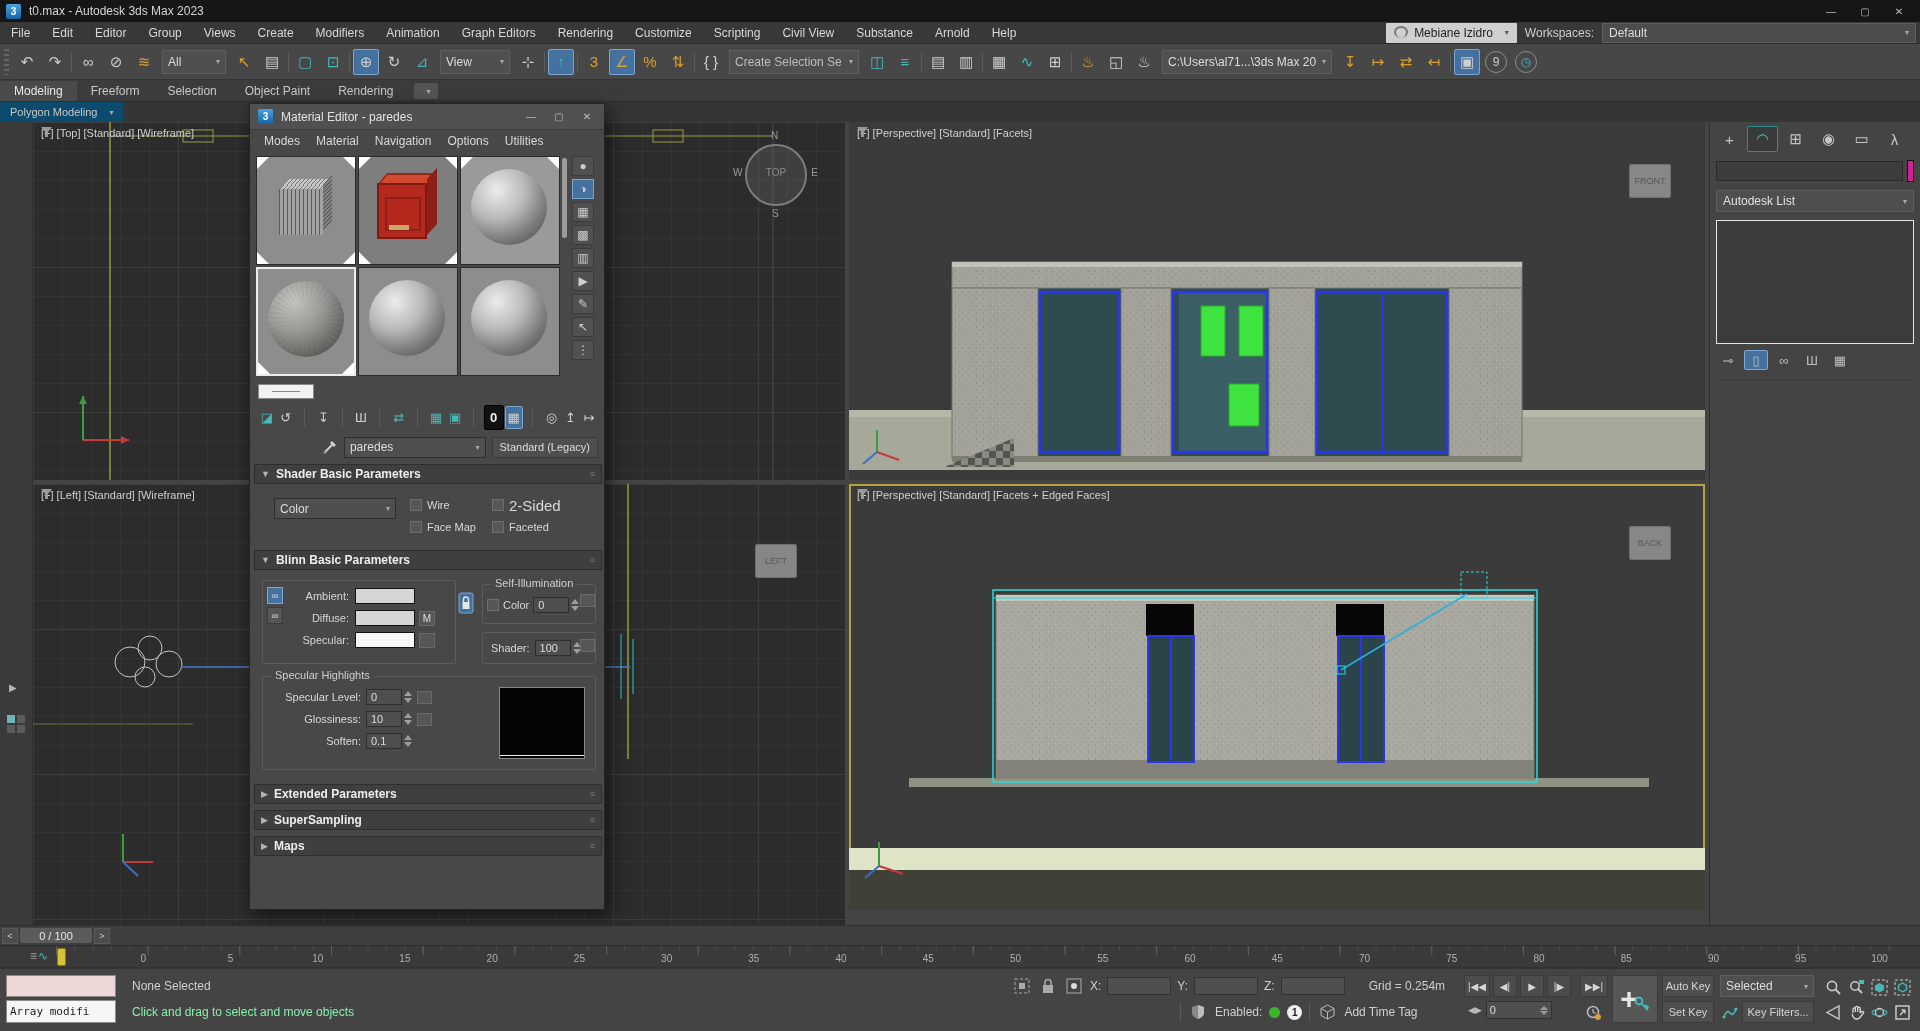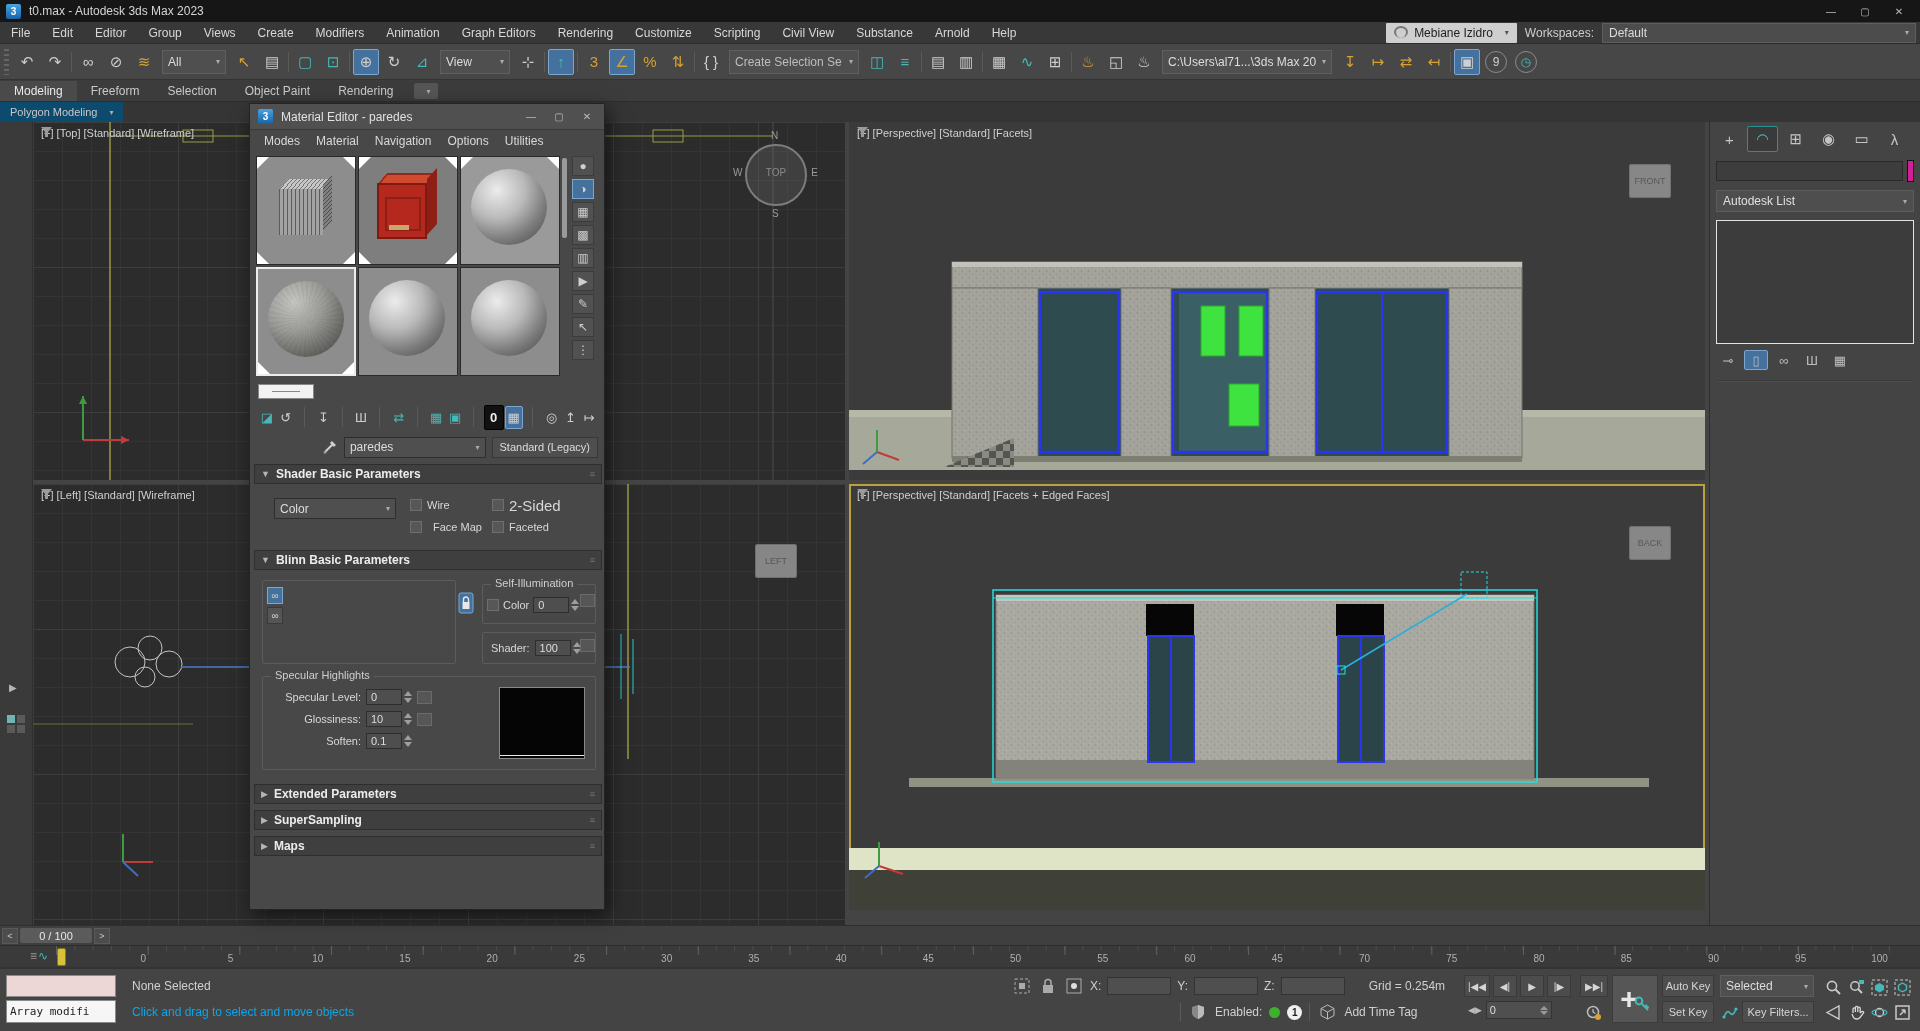--- a/index.html
+++ b/index.html
@@ -196,21 +196,21 @@
   #playhead{position:absolute;left:1px;top:2px;width:9px;height:18px;background:#d8c23a;border:1px solid #8a7a1a;
             border-radius:2px;box-sizing:border-box;font-size:9px;color:#333;text-align:center;line-height:16px}
 
   
   #statusbar{position:absolute;left:0;top:967px;width:1920px;height:64px;background:#444;border-top:2px solid #333;box-sizing:border-box}
   .pinkbox{position:absolute;left:6px;top:6px;width:110px;height:22px;background:#ecd6d6;border:1px solid #8a8a8a;box-sizing:border-box}
   .listener{position:absolute;left:6px;top:31px;width:110px;height:23px;background:#f6f6f6;border:1px solid #8a8a8a;
             box-sizing:border-box;font-family:"DejaVu Sans Mono",monospace;font-size:11px;color:#222;
             display:flex;align-items:center;padding:0 3px;white-space:nowrap;overflow:hidden}
   .sbline1{position:absolute;left:132px;top:10px;color:#d0d0d0;font-size:12px}
-  .sbline2{position:absolute;left:132px;top:36px;color:#0ea5e9;font-size:12px}
+  .sbline2{position:absolute;left:132px;top:36px;color:#86efac;font-size:12px}
   .sb-mid{position:absolute;left:1012px;top:6px;display:flex;align-items:center;gap:6px;height:22px}
   .sb-mid2{position:absolute;left:1180px;top:32px;display:flex;align-items:center;gap:7px;height:22px;color:#d0d0d0}
   .coordlab{color:#cfcfcf;font-size:12px}
   .coordfield{width:64px;height:18px;background:#4f4f4f;border:1px solid #333;box-sizing:border-box}
   .miniicon{width:20px;height:20px;display:flex;align-items:center;justify-content:center}
   .greendot{width:11px;height:11px;border-radius:50%;background:#3bb32a}
   .badge{width:15px;height:15px;border-radius:50%;background:#f0f0f0;color:#222;font-size:10px;font-weight:bold;
          display:flex;align-items:center;justify-content:center}
   .vsep{width:1px;height:18px;background:#5a5a5a}
   .sb-play{position:absolute;left:1464px;top:6px;display:flex;gap:3px}
@@ -880,21 +880,21 @@
         <span style="display:flex;align-items:center;gap:5px">
           <span class="checkbox"></span>
           <span style="font-size:11px">Wire</span>
         </span>
 
         <span style="display:flex;align-items:center;gap:5px">
           <span class="checkbox"></span>
           <span style="font-size:15px">2-Sided</span>
         </span>
 
-        <span style="display:flex;align-items:center;gap:11px">
+        <span style="display:flex;align-items:center;gap:5px">
           <span class="checkbox"></span>
           <span style="font-size:11px">Face Map</span>
         </span>
 
         <span style="display:flex;align-items:center;gap:5px">
           <span class="checkbox"></span>
           <span style="font-size:11px">Faceted</span>
         </span>
       </div>
   </div>
@@ -902,20 +902,36 @@
   <div class="rollout" style="top:446px">
     <span class="arr">▼</span>
     <b>Blinn Basic Parameters</b>
     <span class="grip">≡</span>
   </div>
 
   <div class="groupbox" style="left:12px;top:476px;width:192px;height:82px">
     <div style="position:absolute;left:4px;top:6px;display:flex;flex-direction:column;gap:3px">
       <span class="lockbtn act">∞</span>
       <span class="lockbtn">∞</span>
+    </div>
+    <div style="position:absolute;left:24px;top:4px">
+      <div class="colorrow">
+        <span class="lab">Ambient:</span>
+        <span class="swatch" style="background:#d6d6d6"></span>
+      </div>
+      <div class="colorrow">
+        <span class="lab">Diffuse:</span>
+        <span class="swatch" style="background:#d6d6d6"></span>
+        <span class="mbtn" style="margin-left:4px">M</span>
+      </div>
+      <div class="colorrow">
+        <span class="lab">Specular:</span>
+        <span class="swatch" style="background:#f7f7f7"></span>
+        <span class="mbtn" style="margin-left:4px"></span>
+      </div>
     </div>
   </div>
   <svg style="position:absolute;left:208px;top:488px" width="16" height="22" viewBox="0 0 16 22">
     <rect x="1" y="1" width="14" height="20" rx="2" fill="#44719e" stroke="#7aa6cf"></rect>
     <rect x="4.5" y="10" width="7" height="7" fill="#e8e8e8"></rect>
     <path d="M5.5 10 V7.5 a2.5 2.5 0 0 1 5 0 V10" fill="none" stroke="#e8e8e8" stroke-width="1.4"></path>
   </svg>
 
   <div class="groupbox" style="left:232px;top:480px;width:112px;height:38px">
     <span class="grouplabel">Self-Illumination</span>

